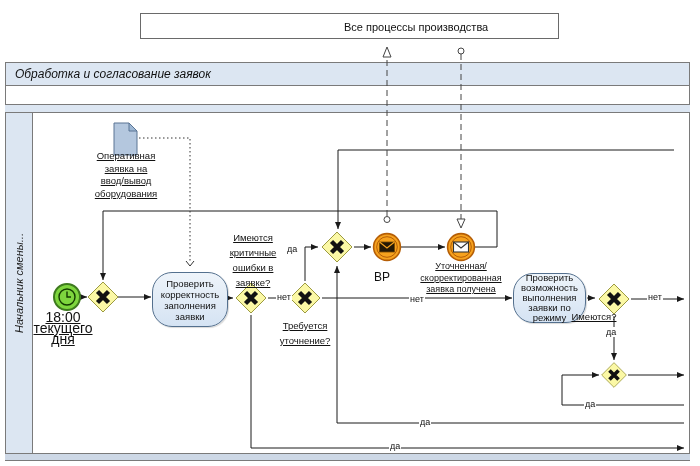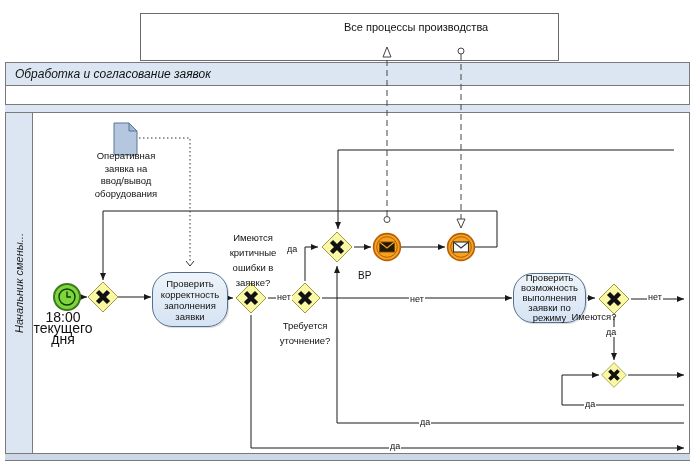--- a/index.html
+++ b/index.html
@@ -6,35 +6,35 @@
   *{box-sizing:border-box;}
   #canvas{
     position:relative;width:700px;height:466px;background:#ffffff;overflow:hidden;
     font-family:"Liberation Sans","DejaVu Sans",sans-serif;color:#111;
   }
   .abs{position:absolute;}
   
   .band{z-index:1;font-style:italic;}
   #connectors{z-index:2;left:0;top:0;}
   .node{z-index:3;}
-  .nlbl{z-index:4;font-size:9.5px;line-height:11.5px;text-align:center;white-space:pre-line;color:#111;}
+  .nlbl{z-index:4;font-size:9.5px;line-height:11.5px;text-align:center;white-space:pre-line;color:#111;text-decoration:underline;}
   .elbl{z-index:4;font-size:9px;line-height:10px;background:#fff;padding:0 1px;color:#111;}
   
   #pool-border{left:5px;top:62px;width:685px;height:399px;border:1px solid #7a7a7a;z-index:0;}
   #pool-header{left:5px;top:62px;width:685px;height:24px;background:var(--pool-header-fill,#dce6f2);
     border:1px solid #7a7a7a;display:flex;align-items:center;padding-left:9px;font-size:12px;}
   #band-top{left:5px;top:104px;width:685px;height:9px;background:var(--pool-header-fill,#dce6f2);
     border-top:1px solid #7a7a7a;border-bottom:1px solid #7a7a7a;}
   #lane-strip{left:6px;top:113px;width:27px;height:340px;background:var(--pool-header-fill,#dce6f2);
     border-right:1px solid #7a7a7a;display:flex;align-items:center;justify-content:center;}
   #lane-strip .vtext{transform:rotate(-90deg);white-space:nowrap;font-size:11px;color:#1c1c1c;}
   #band-bottom{left:5px;top:453px;width:685px;height:8px;background:#cdd8e6;
     border-top:1px solid #7a7a7a;border-bottom:1px solid #7a7a7a;}
   
-  #frame-process{left:140px;top:13px;width:419px;height:48px;border:1px solid #6a6a6a;background:#fff;z-index:1;}
+  #frame-process{left:140px;top:13px;width:419px;height:26px;border:1px solid #6a6a6a;background:#fff;z-index:1;}
   #frame-process span{position:absolute;left:203px;top:7px;font-size:11px;white-space:nowrap;}
   
   .task{border:1px solid var(--task-border,#54708e);border-radius:20px;
     background:linear-gradient(180deg,#eef4fa 0%,var(--task-fill,#d5e3f3) 100%);
     display:flex;align-items:center;justify-content:center;text-align:center;
     font-size:9.5px;line-height:11px;white-space:pre-line;box-shadow:1px 1px 1px rgba(0,0,0,0.15);}
   #task-check{left:152px;top:272px;width:76px;height:55px;}
   #task-feasibility{left:513px;top:273px;width:73px;height:50px;line-height:10px;}
 </style>
 </head>
@@ -165,21 +165,24 @@
   </svg>
   <svg class="abs node" style="left:445px;top:231px" width="32" height="32">
     <circle cx="16" cy="16" r="13.4" fill="var(--message-event-fill,#f6a21e)" stroke="var(--message-event-border,#b55e06)" stroke-width="1.6"></circle>
     <circle cx="16" cy="16" r="10.3" fill="none" stroke="var(--message-event-border,#b55e06)" stroke-width="1"></circle>
     <g>
       <rect x="8.5" y="11" width="15" height="10" fill="#fdfdfd" stroke="#333" stroke-width="1.1"></rect>
       <path d="M8.5,11 L16,17 L23.5,11" stroke="#333" stroke-width="1.1" fill="none"></path>
     </g>
   </svg>
 
-  <div class="abs" style="left:358px;top:270px;font-size:10px;z-index:5">ВР</div>
+  <div class="abs" style="left:374px;top:270px;font-size:12px;z-index:5">ВР</div>
+  <div class="abs nlbl" style="left:410px;top:261px;width:102px;font-size:9px">Уточненная/
+скорректированная
+заявка получена</div>
 
   <span class="abs elbl" style="left:276px;top:292px">нет</span>
   <span class="abs elbl" style="left:409px;top:294px">нет</span>
   <span class="abs elbl" style="left:647px;top:292px">нет</span>
   <span class="abs elbl" style="left:286px;top:244px">да</span>
   <span class="abs elbl" style="left:605px;top:327px">да</span>
   <span class="abs elbl" style="left:584px;top:399px">да</span>
   <span class="abs elbl" style="left:419px;top:417px">да</span>
   <span class="abs elbl" style="left:389px;top:441px">да</span>
 

